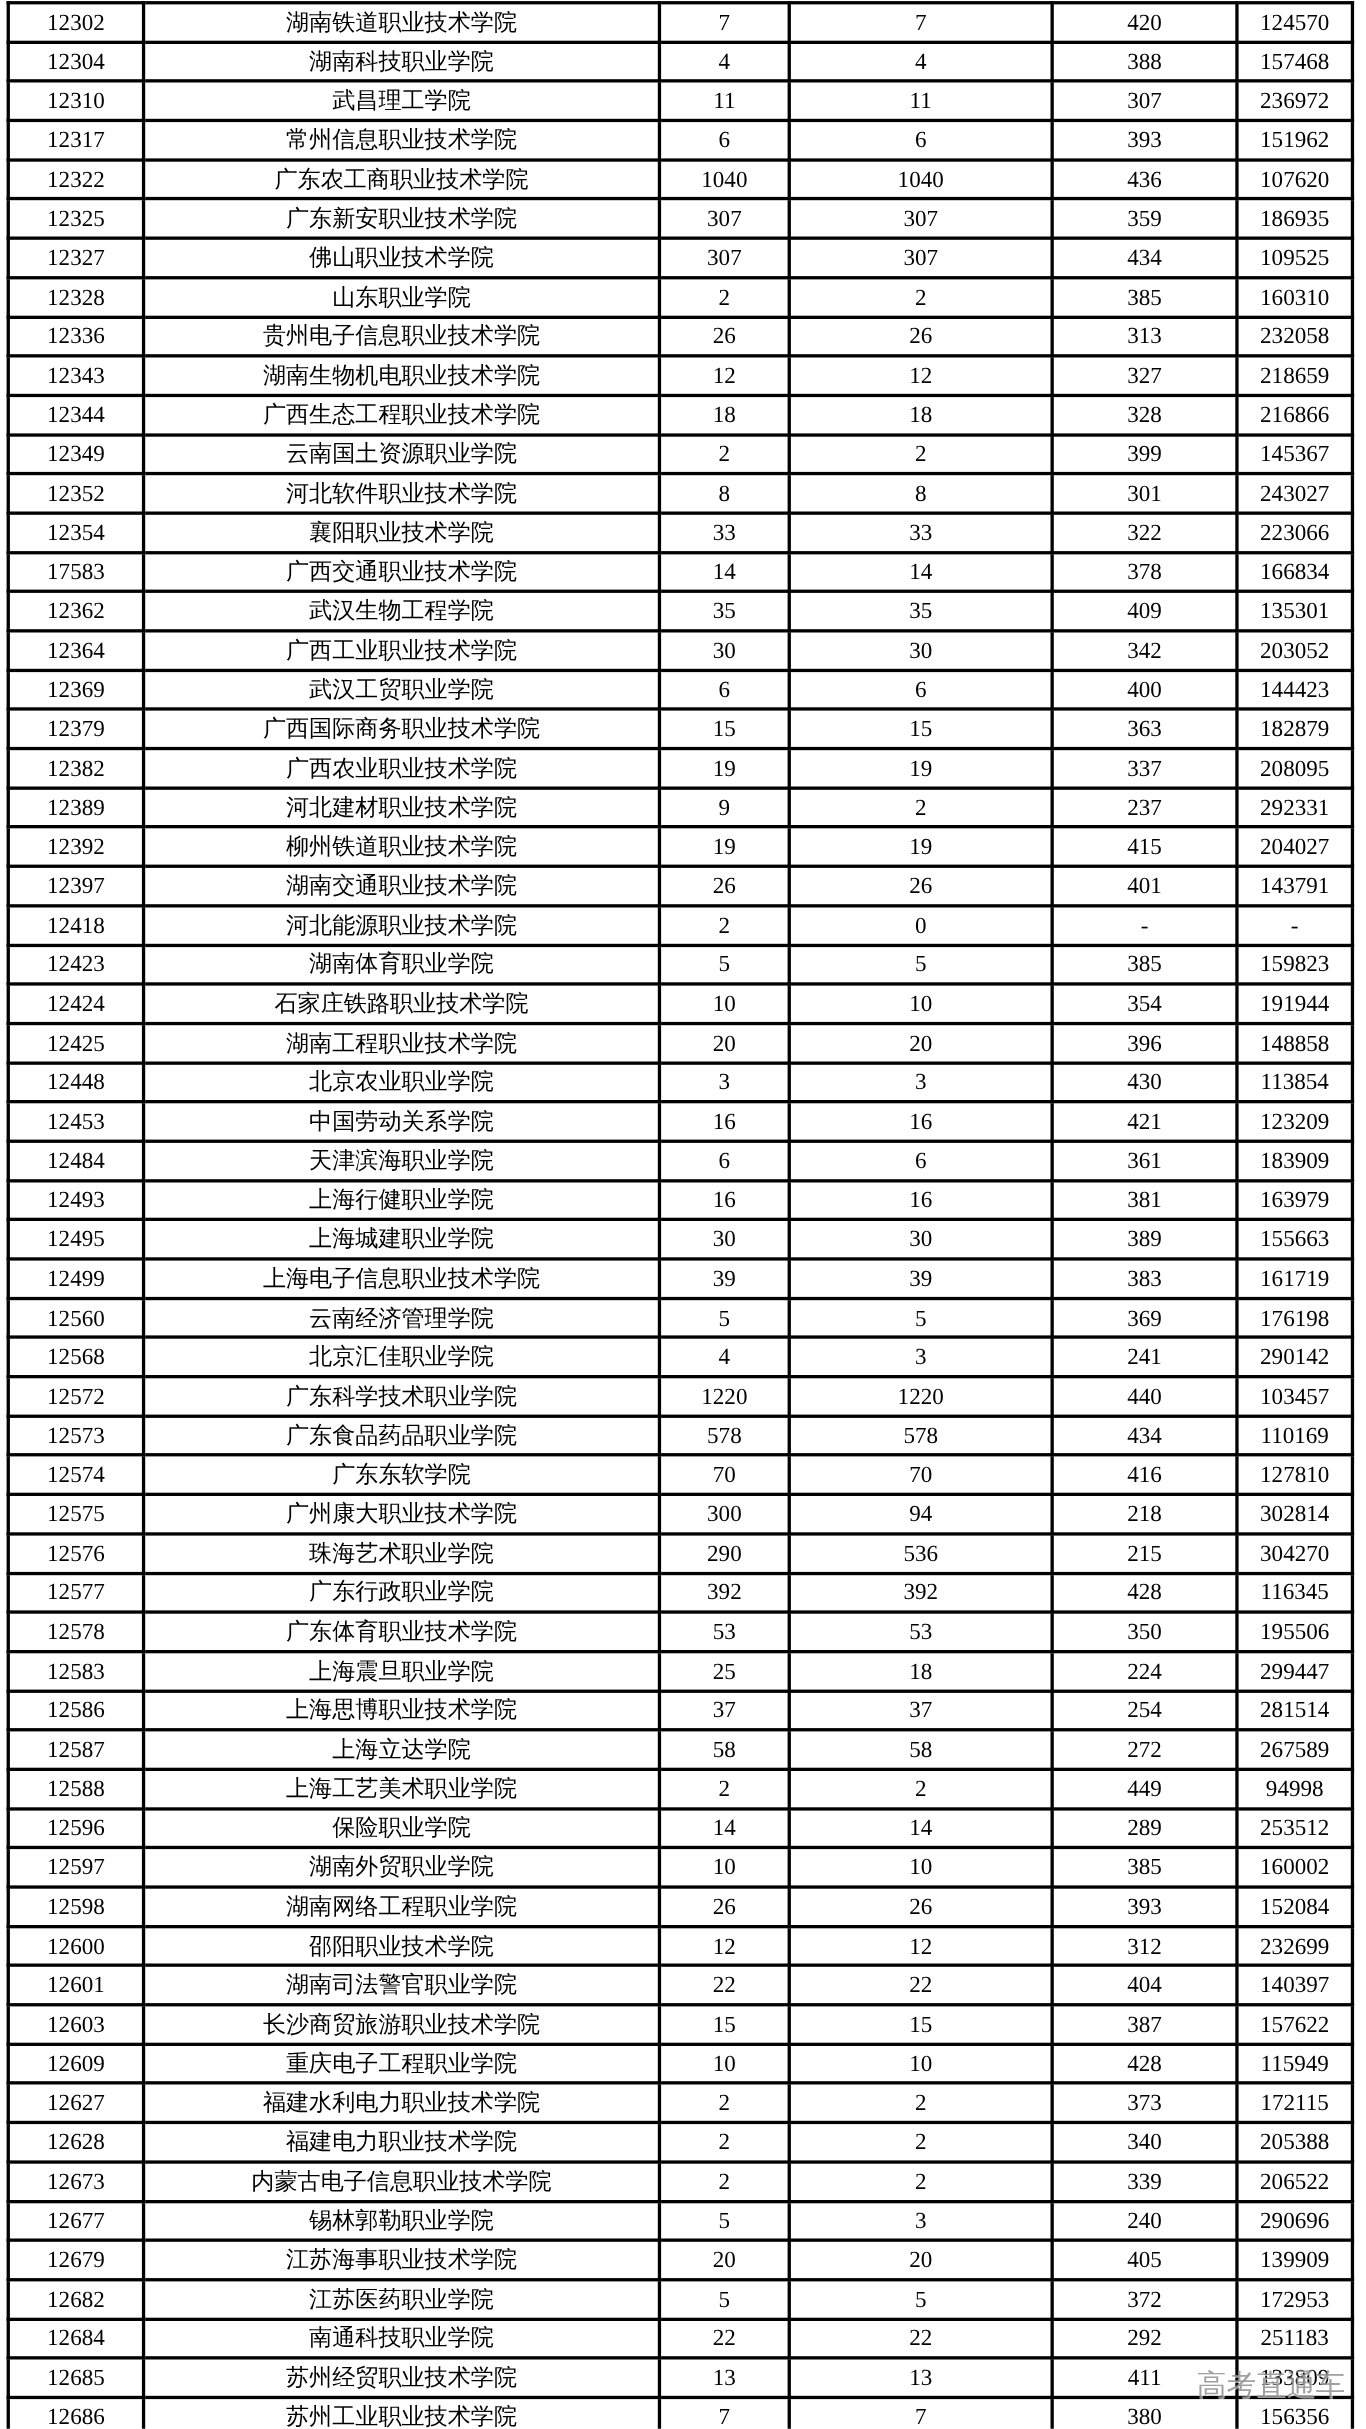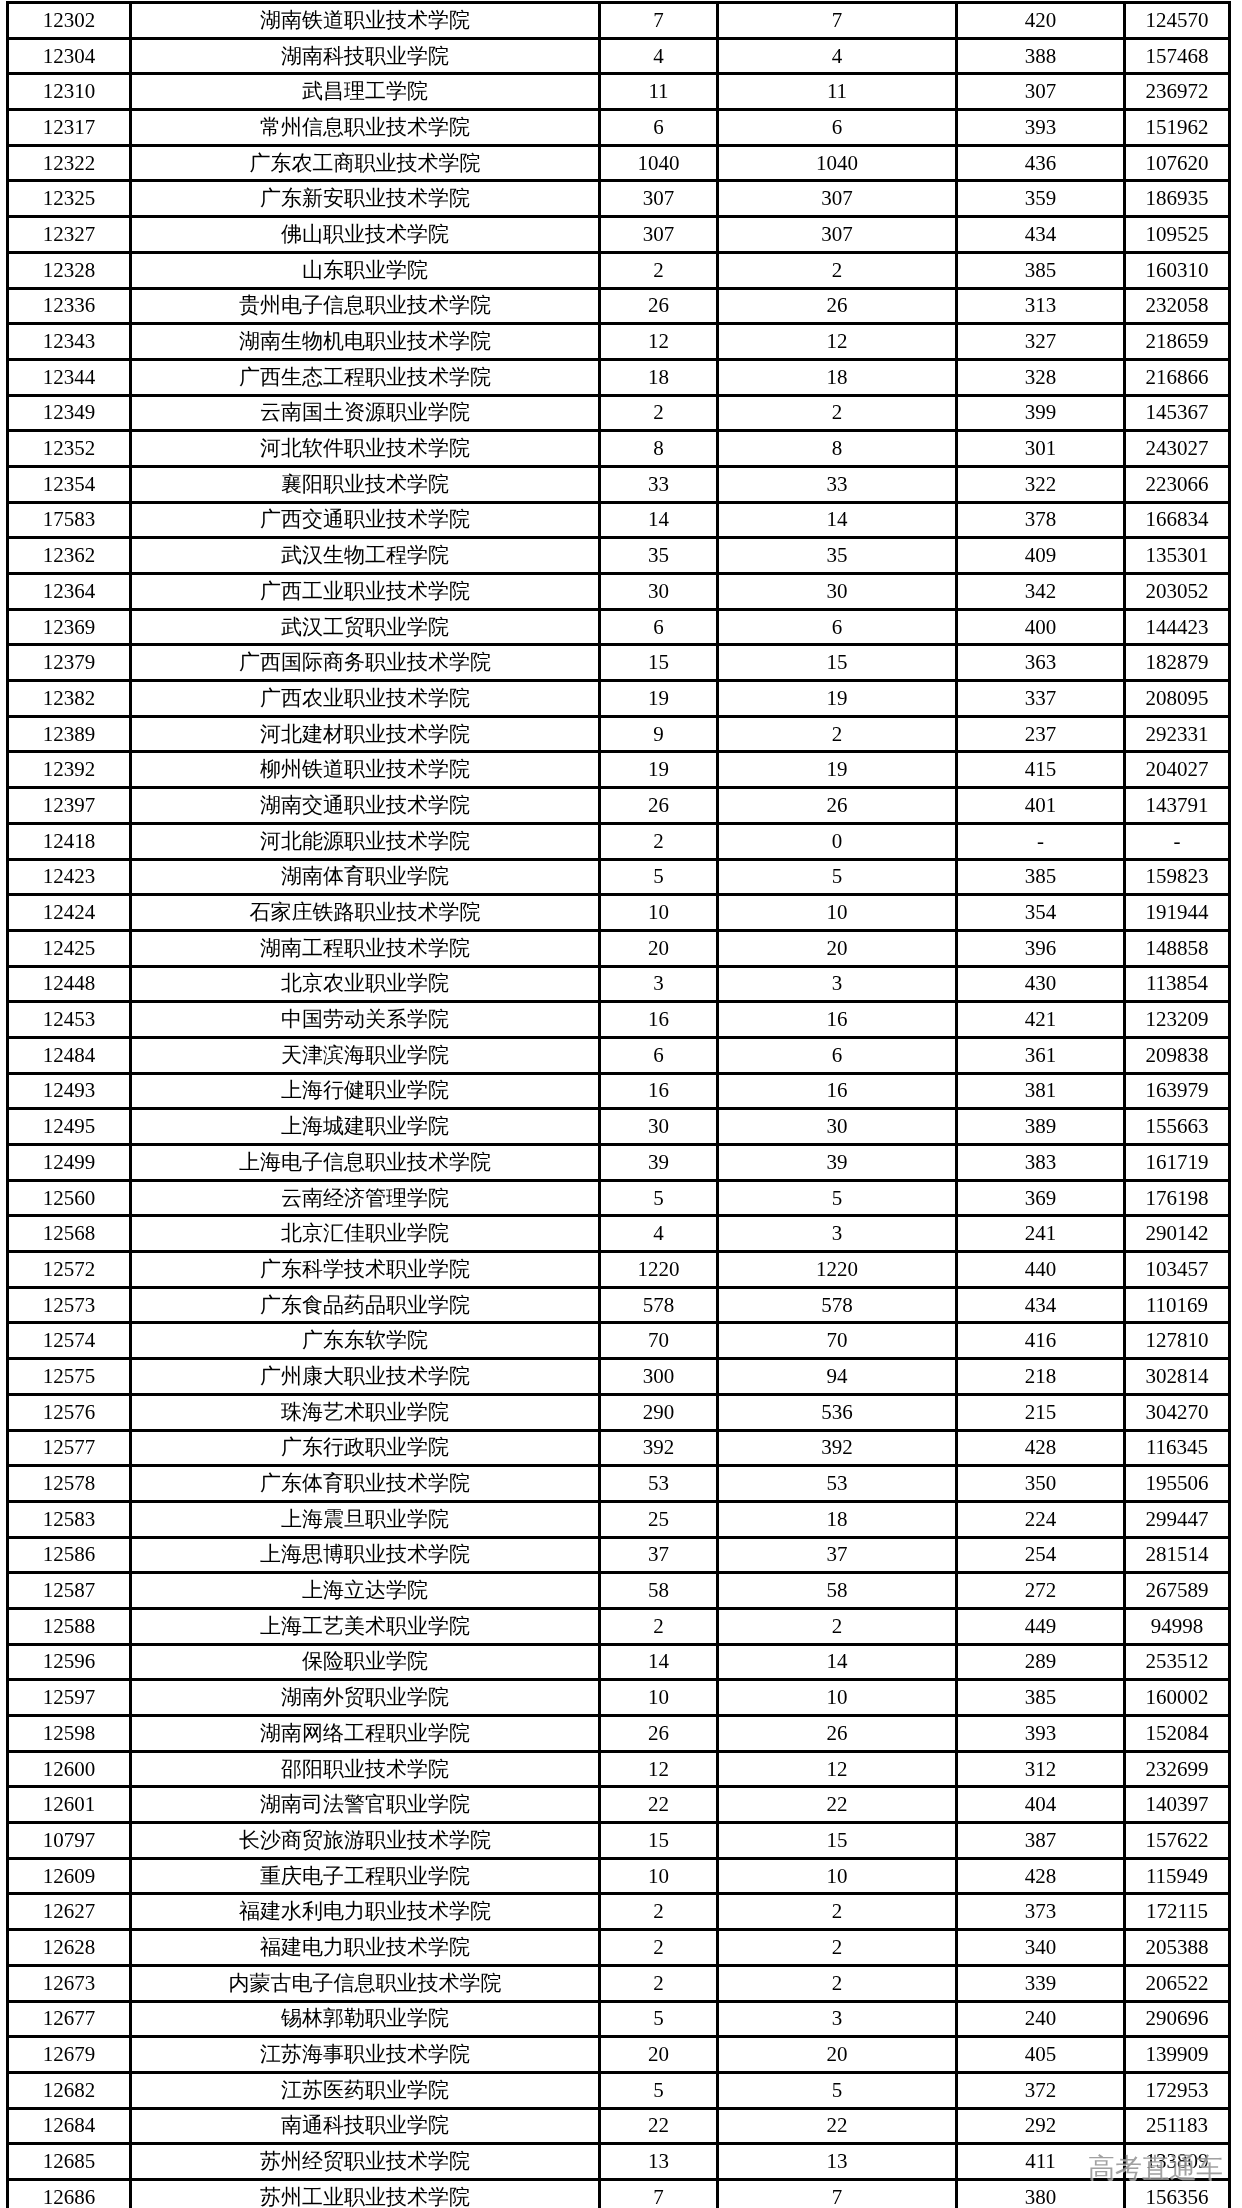--- a/index.html
+++ b/index.html
@@ -298,21 +298,21 @@
     <td>16</td>
     <td>421</td>
     <td>123209</td>
   </tr>
         <tr>
     <td>12484</td>
     <td>天津滨海职业学院</td>
     <td>6</td>
     <td>6</td>
     <td>361</td>
-    <td>209838</td>
+    <td>183909</td>
   </tr>
         <tr>
     <td>12493</td>
     <td>上海行健职业学院</td>
     <td>16</td>
     <td>16</td>
     <td>381</td>
     <td>163979</td>
   </tr>
         <tr>
@@ -469,21 +469,21 @@
   </tr>
         <tr>
     <td>12601</td>
     <td>湖南司法警官职业学院</td>
     <td>22</td>
     <td>22</td>
     <td>404</td>
     <td>140397</td>
   </tr>
         <tr>
-    <td>10797</td>
+    <td>12603</td>
     <td>长沙商贸旅游职业技术学院</td>
     <td>15</td>
     <td>15</td>
     <td>387</td>
     <td>157622</td>
   </tr>
         <tr>
     <td>12609</td>
     <td>重庆电子工程职业学院</td>
     <td>10</td>

